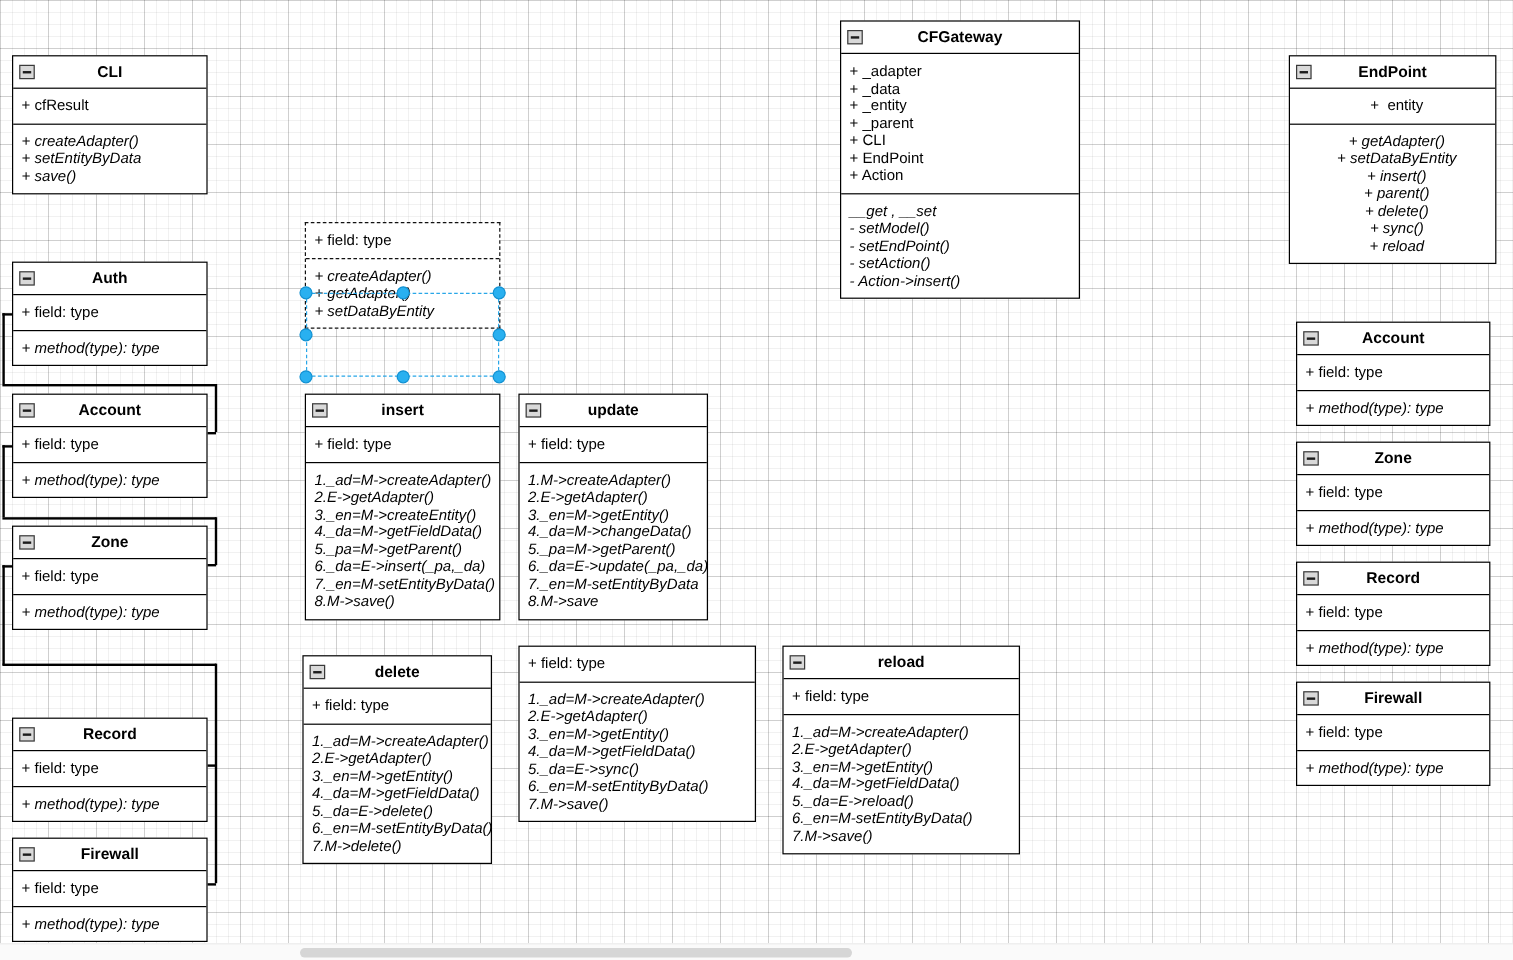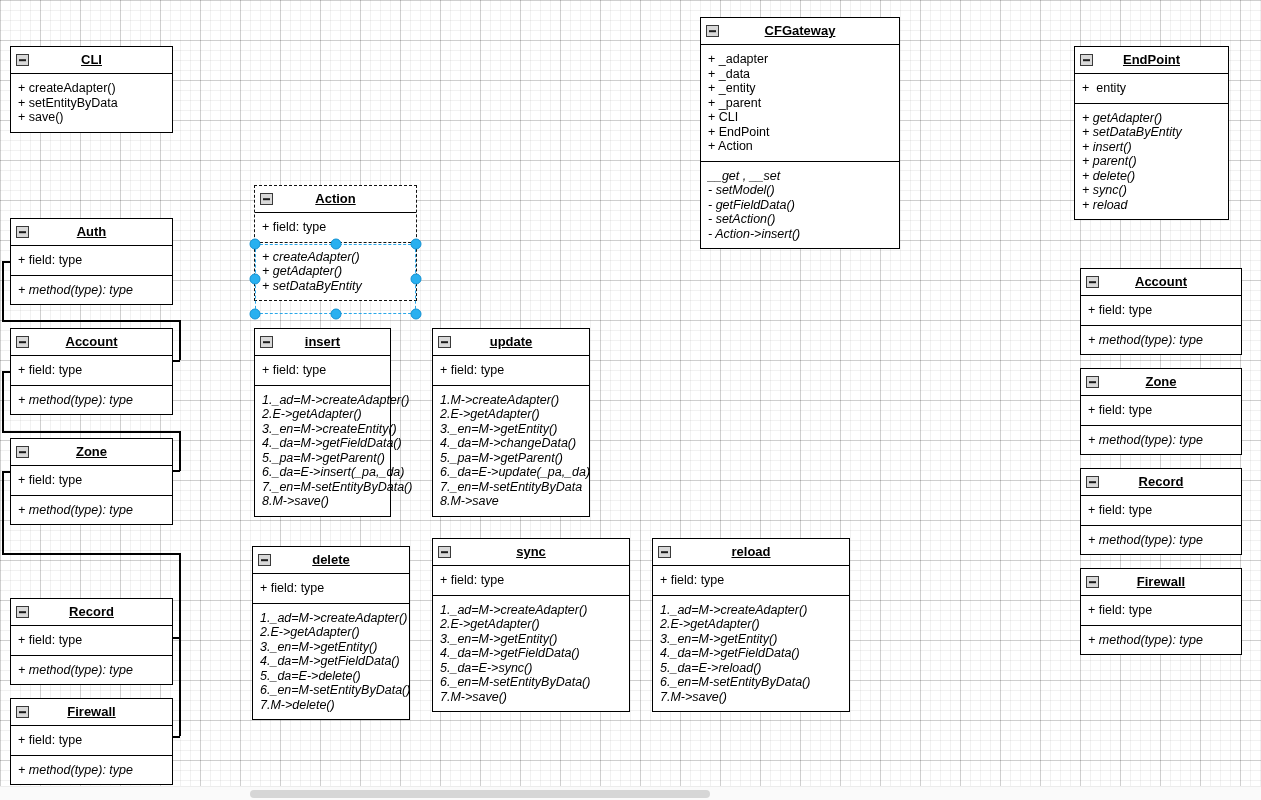--- a/index.html
+++ b/index.html
@@ -41,21 +41,20 @@
   .uml .hdr {
     position: relative;
     box-sizing: border-box;
     border-bottom: 1.6px solid #000000;
     height: 27px;
     display: flex;
     align-items: center;
     justify-content: center;
     font-weight: bold;
     font-size: 13px;
-    text-decoration: underline;
   }
   .uml .collapse {
     position: absolute;
     left: 5px;
     top: 50%;
     transform: translateY(-50%);
     width: 13px;
     height: 12px;
     box-sizing: border-box;
     border: 1.4px solid #3a3a3a;
@@ -178,20 +177,23 @@
       <div class="edge-label" style="left: 146px; top: 722px;">child</div>
     </div>
 
   <div id="classes-layer">
       <div class="uml" style="left: 10px; top: 46px; width: 163px;">
         <div class="hdr">
           <span class="collapse"></span>
           <span>CLI</span>
         </div>
         <div class="sect">
+          <div class="row">+ cfResult</div>
+        </div>
+        <div class="sect">
           <div class="row">+ createAdapter()</div>
           <div class="row">+ setEntityByData</div>
           <div class="row">+ save()</div>
         </div>
       </div>
       <div class="uml" style="left: 10px; top: 218px; width: 163px;">
         <div class="hdr">
           <span class="collapse"></span>
           <span>Auth</span>
         </div>
@@ -244,34 +246,30 @@
           <span>Firewall</span>
         </div>
         <div class="sect">
           <div class="row">+ field: type</div>
         </div>
         <div class="sect">
           <div class="row">+ method(type): type</div>
         </div>
       </div>
       <div class="uml sel" style="left: 254px; top: 185px; width: 163px;">
-        <div class="hdr">
-          <span class="collapse"></span>
-          <span>Action</span>
-        </div>
         <div class="sect">
           <div class="row">+ field: type</div>
         </div>
         <div class="sect">
           <div class="row">+ createAdapter()</div>
           <div class="row">+ getAdapter()</div>
           <div class="row">+ setDataByEntity</div>
         </div>
       </div>
-      <div class="uml" style="left: 254px; top: 328px; width: 137px;">
+      <div class="uml" style="left: 254px; top: 328px; width: 163px;">
         <div class="hdr">
           <span class="collapse"></span>
           <span>insert</span>
         </div>
         <div class="sect">
           <div class="row">+ field: type</div>
         </div>
         <div class="sect">
           <div class="row">1._ad=M-&gt;createAdapter()</div>
           <div class="row">2.E-&gt;getAdapter()</div>
@@ -314,24 +312,20 @@
           <div class="row">1._ad=M-&gt;createAdapter()</div>
           <div class="row">2.E-&gt;getAdapter()</div>
           <div class="row">3._en=M-&gt;getEntity()</div>
           <div class="row">4._da=M-&gt;getFieldData()</div>
           <div class="row">5._da=E-&gt;delete()</div>
           <div class="row">6._en=M-setEntityByData()</div>
           <div class="row">7.M-&gt;delete()</div>
         </div>
       </div>
       <div class="uml" style="left: 432px; top: 538px; width: 198px;">
-        <div class="hdr">
-          <span class="collapse"></span>
-          <span>sync</span>
-        </div>
         <div class="sect">
           <div class="row">+ field: type</div>
         </div>
         <div class="sect">
           <div class="row">1._ad=M-&gt;createAdapter()</div>
           <div class="row">2.E-&gt;getAdapter()</div>
           <div class="row">3._en=M-&gt;getEntity()</div>
           <div class="row">4._da=M-&gt;getFieldData()</div>
           <div class="row">5._da=E-&gt;sync()</div>
           <div class="row">6._en=M-setEntityByData()</div>
@@ -366,26 +360,26 @@
           <div class="row">+ _data</div>
           <div class="row">+ _entity</div>
           <div class="row">+ _parent</div>
           <div class="row">+ CLI</div>
           <div class="row">+ EndPoint</div>
           <div class="row">+ Action</div>
         </div>
         <div class="sect">
           <div class="row">__get , __set</div>
           <div class="row">- setModel()</div>
-          <div class="row">- getFieldData()</div>
+          <div class="row">- setEndPoint()</div>
           <div class="row">- setAction()</div>
           <div class="row">- Action-&gt;insert()</div>
         </div>
       </div>
-      <div class="uml" style="left: 1074px; top: 46px; width: 155px;">
+      <div class="uml" style="left: 1074px; top: 46px; width: 173px; text-align: center;">
         <div class="hdr">
           <span class="collapse"></span>
           <span>EndPoint</span>
         </div>
         <div class="sect">
           <div class="row">+  entity</div>
         </div>
         <div class="sect">
           <div class="row">+ getAdapter()</div>
           <div class="row">+ setDataByEntity</div>

